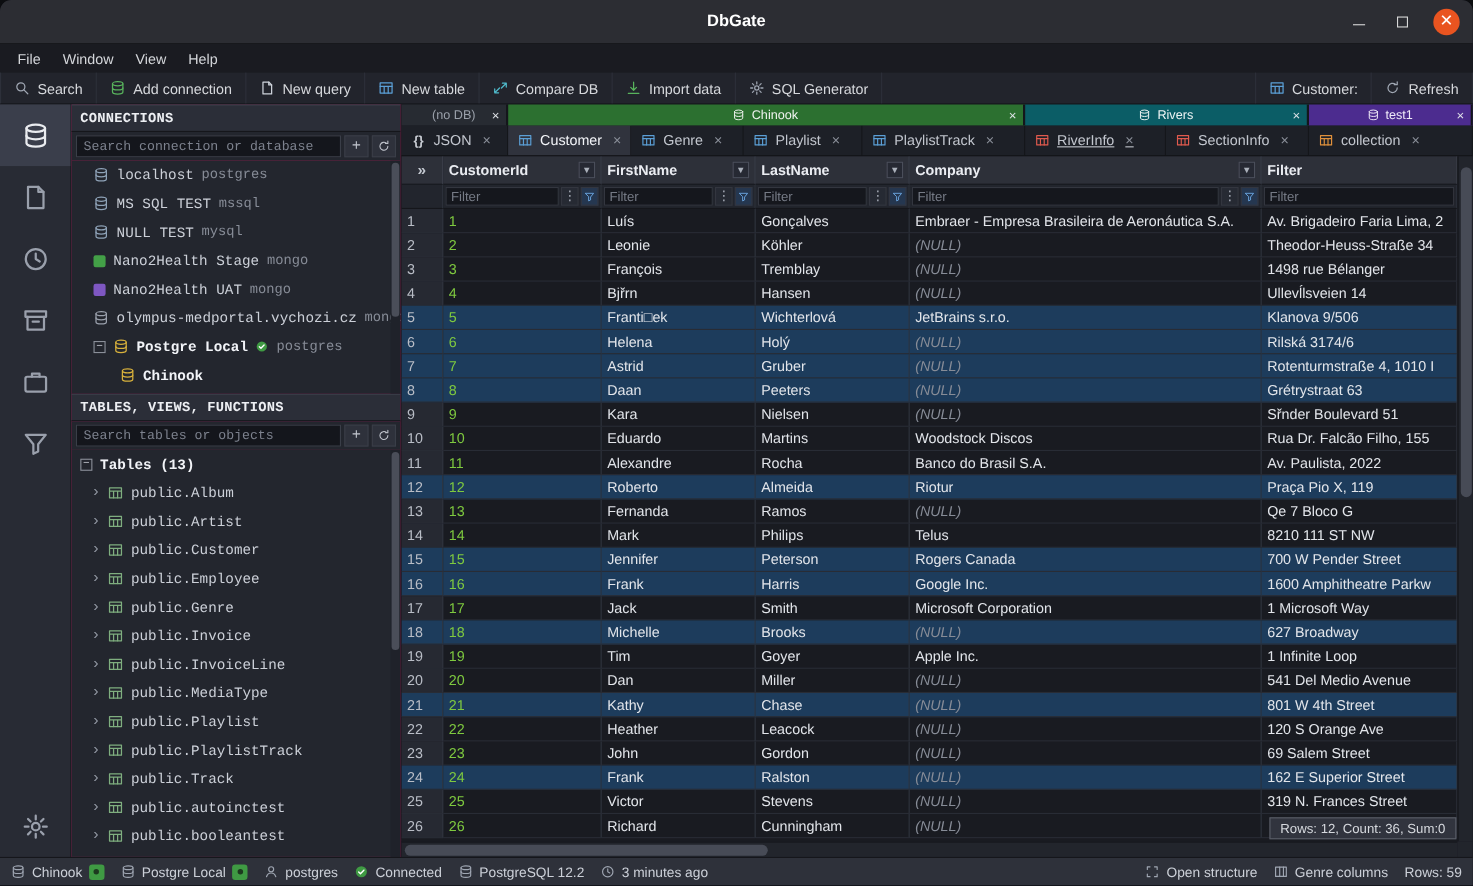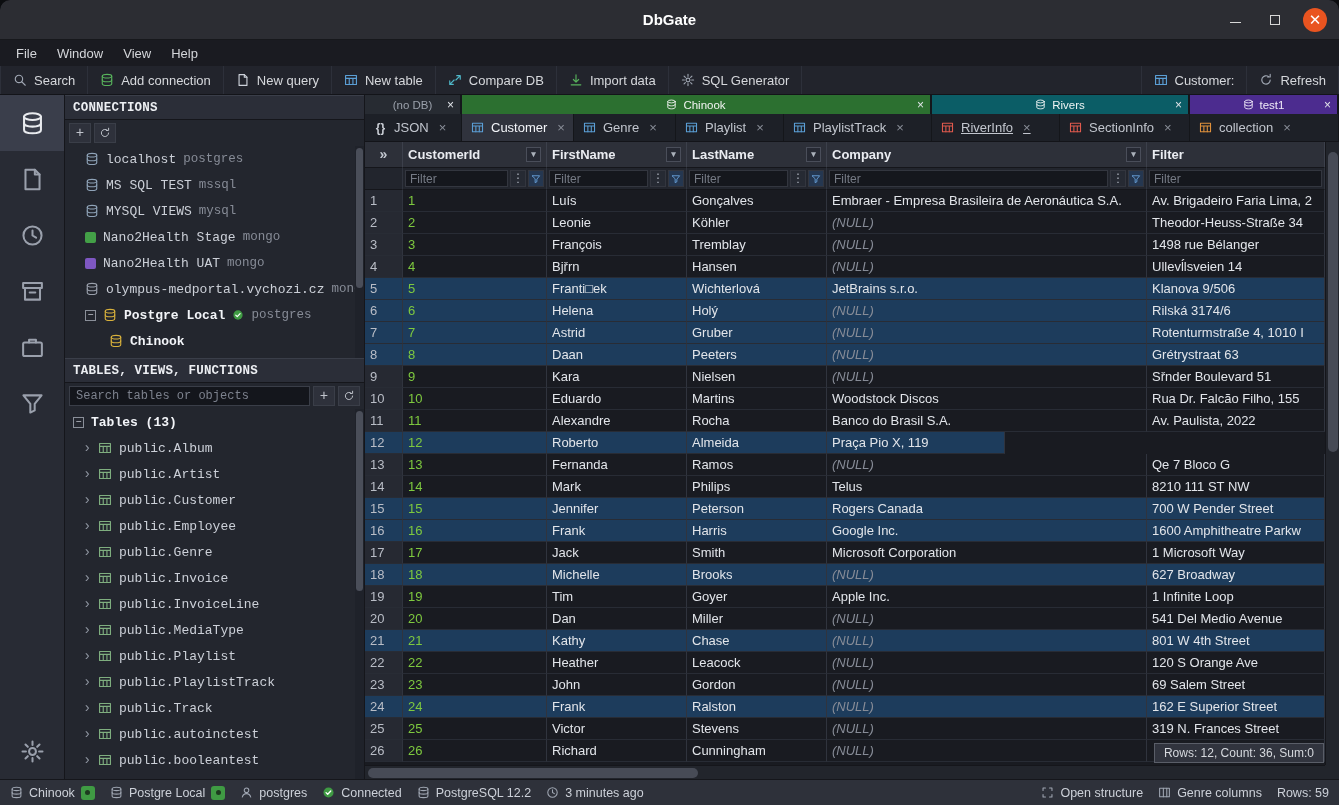--- a/index.html
+++ b/index.html
@@ -302,20 +302,21 @@
               <circle cx="8" cy="8" r="2.2" stroke="currentColor" stroke-width="1.3" fill="none" stroke-linecap="round" stroke-linejoin="round"></circle>
               <path d="M8 1.6v2.2M8 12.2v2.2M1.6 8h2.2M12.2 8h2.2M3.5 3.5l1.5 1.5M11 11l1.5 1.5M12.5 3.5L11 5M5 11l-1.5 1.5" stroke="currentColor" stroke-width="1.3" fill="none" stroke-linecap="round" stroke-linejoin="round"></path>
             </svg>
           </span>
         </div>
     </div>
 
     <div class="side">
       <div class="section-hdr">CONNECTIONS</div>
       <div class="search-row">
+        <input placeholder="Search connection or database" style="">
         <div class="mini-btn">+</div>
         <div class="mini-btn">
             <span class="ic12" data-icon="refresh">
               <svg viewBox="0 0 16 16">
                 <path d="M12.8 8A4.8 4.8 0 1 1 11 4.2" stroke="currentColor" stroke-width="1.3" fill="none" stroke-linecap="round" stroke-linejoin="round"></path>
                 <path d="M12.8 1.6v3h-3" stroke="currentColor" stroke-width="1.3" fill="none" stroke-linecap="round" stroke-linejoin="round"></path>
               </svg>
             </span>
           </div>
       </div>
@@ -343,21 +344,21 @@
             <span class="suffix">mssql</span>
           </div>
           <div class="tree-item" style="padding-left:20px">
             <span class="ic14" style="color:#8fa3b8" data-icon="db">
               <svg viewBox="0 0 16 16">
                 <ellipse cx="8" cy="3.6" rx="5.4" ry="2.1" stroke="currentColor" stroke-width="1.3" fill="none" stroke-linecap="round" stroke-linejoin="round"></ellipse>
                 <path d="M2.6 3.6v8.6c0 1.2 2.4 2.1 5.4 2.1s5.4-.9 5.4-2.1V3.6" stroke="currentColor" stroke-width="1.3" fill="none" stroke-linecap="round" stroke-linejoin="round"></path>
                 <path d="M2.6 7.9c0 1.2 2.4 2.1 5.4 2.1s5.4-.9 5.4-2.1" stroke="currentColor" stroke-width="1.3" fill="none" stroke-linecap="round" stroke-linejoin="round"></path>
               </svg>
             </span>
-            <span class="t-label">MYSQL VIEWS</span>
+            <span class="t-label">NULL TEST</span>
             <span class="suffix">mysql</span>
           </div>
           <div class="tree-item" style="padding-left:20px">
             <span class="sq" style="background:#43a047"></span>
             <span class="t-label">Nano2Health Stage</span>
             <span class="suffix">mongo</span>
           </div>
           <div class="tree-item" style="padding-left:20px">
             <span class="sq" style="background:#7e57c2"></span>
             <span class="t-label">Nano2Health UAT</span>
@@ -834,20 +835,21 @@
               <div class="g-cell" style="width:140px">Alexandre</div>
               <div class="g-cell" style="width:140px">Rocha</div>
               <div class="g-cell" style="width:320px">Banco do Brasil S.A.</div>
               <div class="g-cell" style="width:178px">Av. Paulista, 2022</div>
             </div>
             <div class="g-row sel">
               <div class="g-cell rn" style="width:38px">12</div>
               <div class="g-cell pk" style="width:144px">12</div>
               <div class="g-cell" style="width:140px">Roberto</div>
               <div class="g-cell" style="width:140px">Almeida</div>
+              <div class="g-cell" style="width:320px">Riotur</div>
               <div class="g-cell" style="width:178px">Praça Pio X, 119</div>
             </div>
             <div class="g-row">
               <div class="g-cell rn" style="width:38px">13</div>
               <div class="g-cell pk" style="width:144px">13</div>
               <div class="g-cell" style="width:140px">Fernanda</div>
               <div class="g-cell" style="width:140px">Ramos</div>
               <div class="g-cell nul" style="width:320px">(NULL)</div>
               <div class="g-cell" style="width:178px">Qe 7 Bloco G</div>
             </div>

